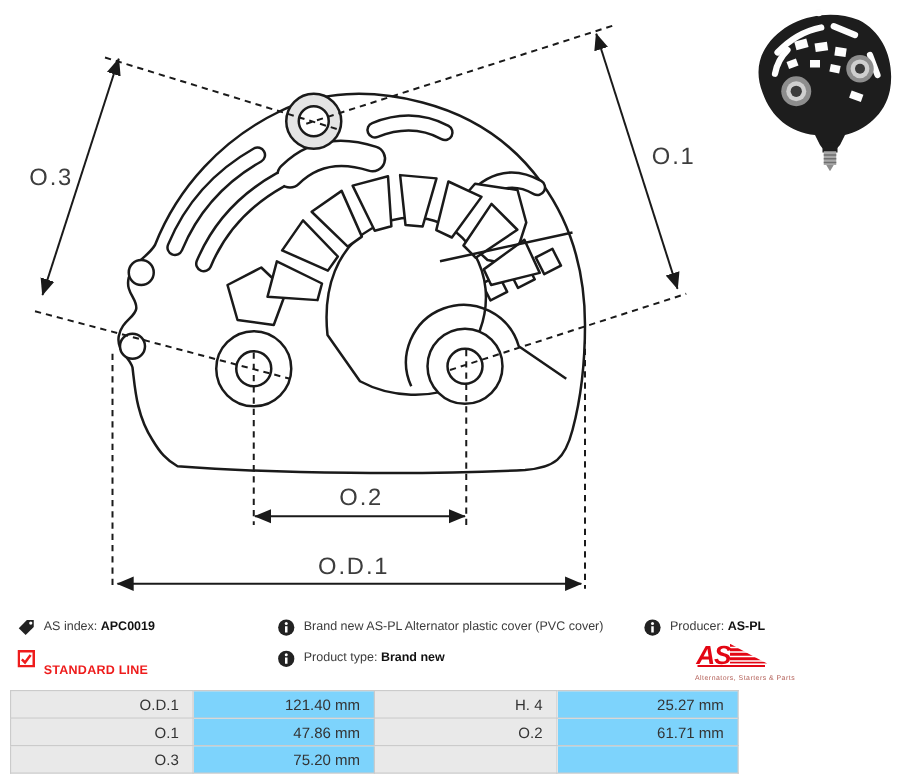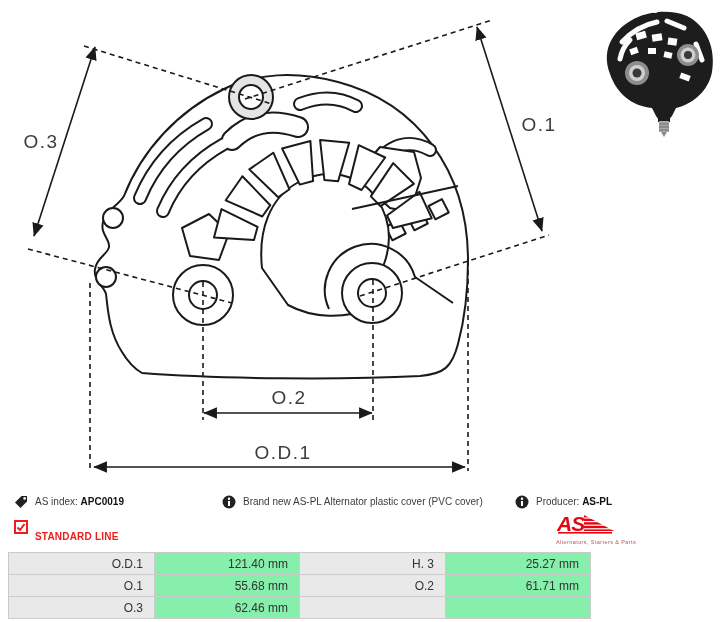--- a/index.html
+++ b/index.html
@@ -16,21 +16,21 @@
   .red-line{color:#ee1c1c;font-weight:bold;letter-spacing:.2px;margin-top:20px;}
   .ico{flex:0 0 auto;display:inline-flex;}
   
   #logo{left:556px;top:513px;width:80px;text-align:left;}
   #logo-caption{font-size:5.5px;color:#b05a52;letter-spacing:.4px;margin-top:0px;white-space:nowrap;}
   
   #spec-table{position:absolute;left:8px;top:552px;border-collapse:collapse;table-layout:fixed;}
   #spec-table td{border:1px solid #cbcbcb;height:21px;font-size:12px;color:#333;
                  text-align:right;padding:0 11px 0 0;overflow:hidden;}
   td.lbl{background:#e9e9e9;width:134px;}
-  td.val{background:#86efac;width:133px;}
+  td.val{background:#7dd3fc;width:133px;}
 </style>
 </head>
 <body>
 
 <svg id="drawing" class="abs" width="722" height="482" viewBox="0 0 722 482">
   <defs>
     <marker id="arr" viewBox="0 0 10 10" refX="9" refY="5" markerWidth="9" markerHeight="9" orient="auto-start-reverse">
         <path d="M0,1 L9.5,5 L0,9 Z" fill="#1a1a1a"></path>
       </marker>
     <clipPath id="logoclip">
@@ -201,20 +201,31 @@
   <div class="info-line">
     <span class="ico">
       <svg width="14" height="14" viewBox="0 0 14 14">
           <circle cx="7" cy="7" r="6.5" fill="#222"></circle>
           <rect x="6" y="6" width="2" height="5" fill="#fff"></rect>
           <circle cx="7" cy="3.7" r="1.2" fill="#fff"></circle>
         </svg>
     </span>
     <span>Brand new AS-PL Alternator plastic cover (PVC cover)</span>
   </div>
+  <div class="info-line">
+    <span class="ico">
+      <svg width="14" height="14" viewBox="0 0 14 14">
+          <circle cx="7" cy="7" r="6.5" fill="#222"></circle>
+          <rect x="6" y="6" width="2" height="5" fill="#fff"></rect>
+          <circle cx="7" cy="3.7" r="1.2" fill="#fff"></circle>
+        </svg>
+    </span>
+    <span><span>Product type:</span>
+      <b>Brand new</b></span>
+  </div>
 </div>
 
 <div class="info-col" style="left:515px">
   <div class="info-line">
     <span class="ico">
       <svg width="14" height="14" viewBox="0 0 14 14">
           <circle cx="7" cy="7" r="6.5" fill="#222"></circle>
           <rect x="6" y="6" width="2" height="5" fill="#fff"></rect>
           <circle cx="7" cy="3.7" r="1.2" fill="#fff"></circle>
         </svg>
@@ -237,29 +248,29 @@
     <rect x="2" y="19" width="54" height="1.6" fill="#e30613"></rect>
   </svg>
   <div id="logo-caption">Alternators, Starters &amp; Parts</div>
 </div>
 
 <table id="spec-table">
   <tbody>
     <tr>
       <td class="lbl">O.D.1</td>
       <td class="val">121.40 mm</td>
-      <td class="lbl">H. 3</td>
+      <td class="lbl">H. 4</td>
       <td class="val">25.27 mm</td>
     </tr>
     <tr>
       <td class="lbl">O.1</td>
-      <td class="val">55.68 mm</td>
+      <td class="val">47.86 mm</td>
       <td class="lbl">O.2</td>
       <td class="val">61.71 mm</td>
     </tr>
     <tr>
       <td class="lbl">O.3</td>
-      <td class="val">62.46 mm</td>
+      <td class="val">75.20 mm</td>
       <td class="lbl"></td>
       <td class="val"></td>
     </tr>
   </tbody>
 </table>
 
 </body></html>

